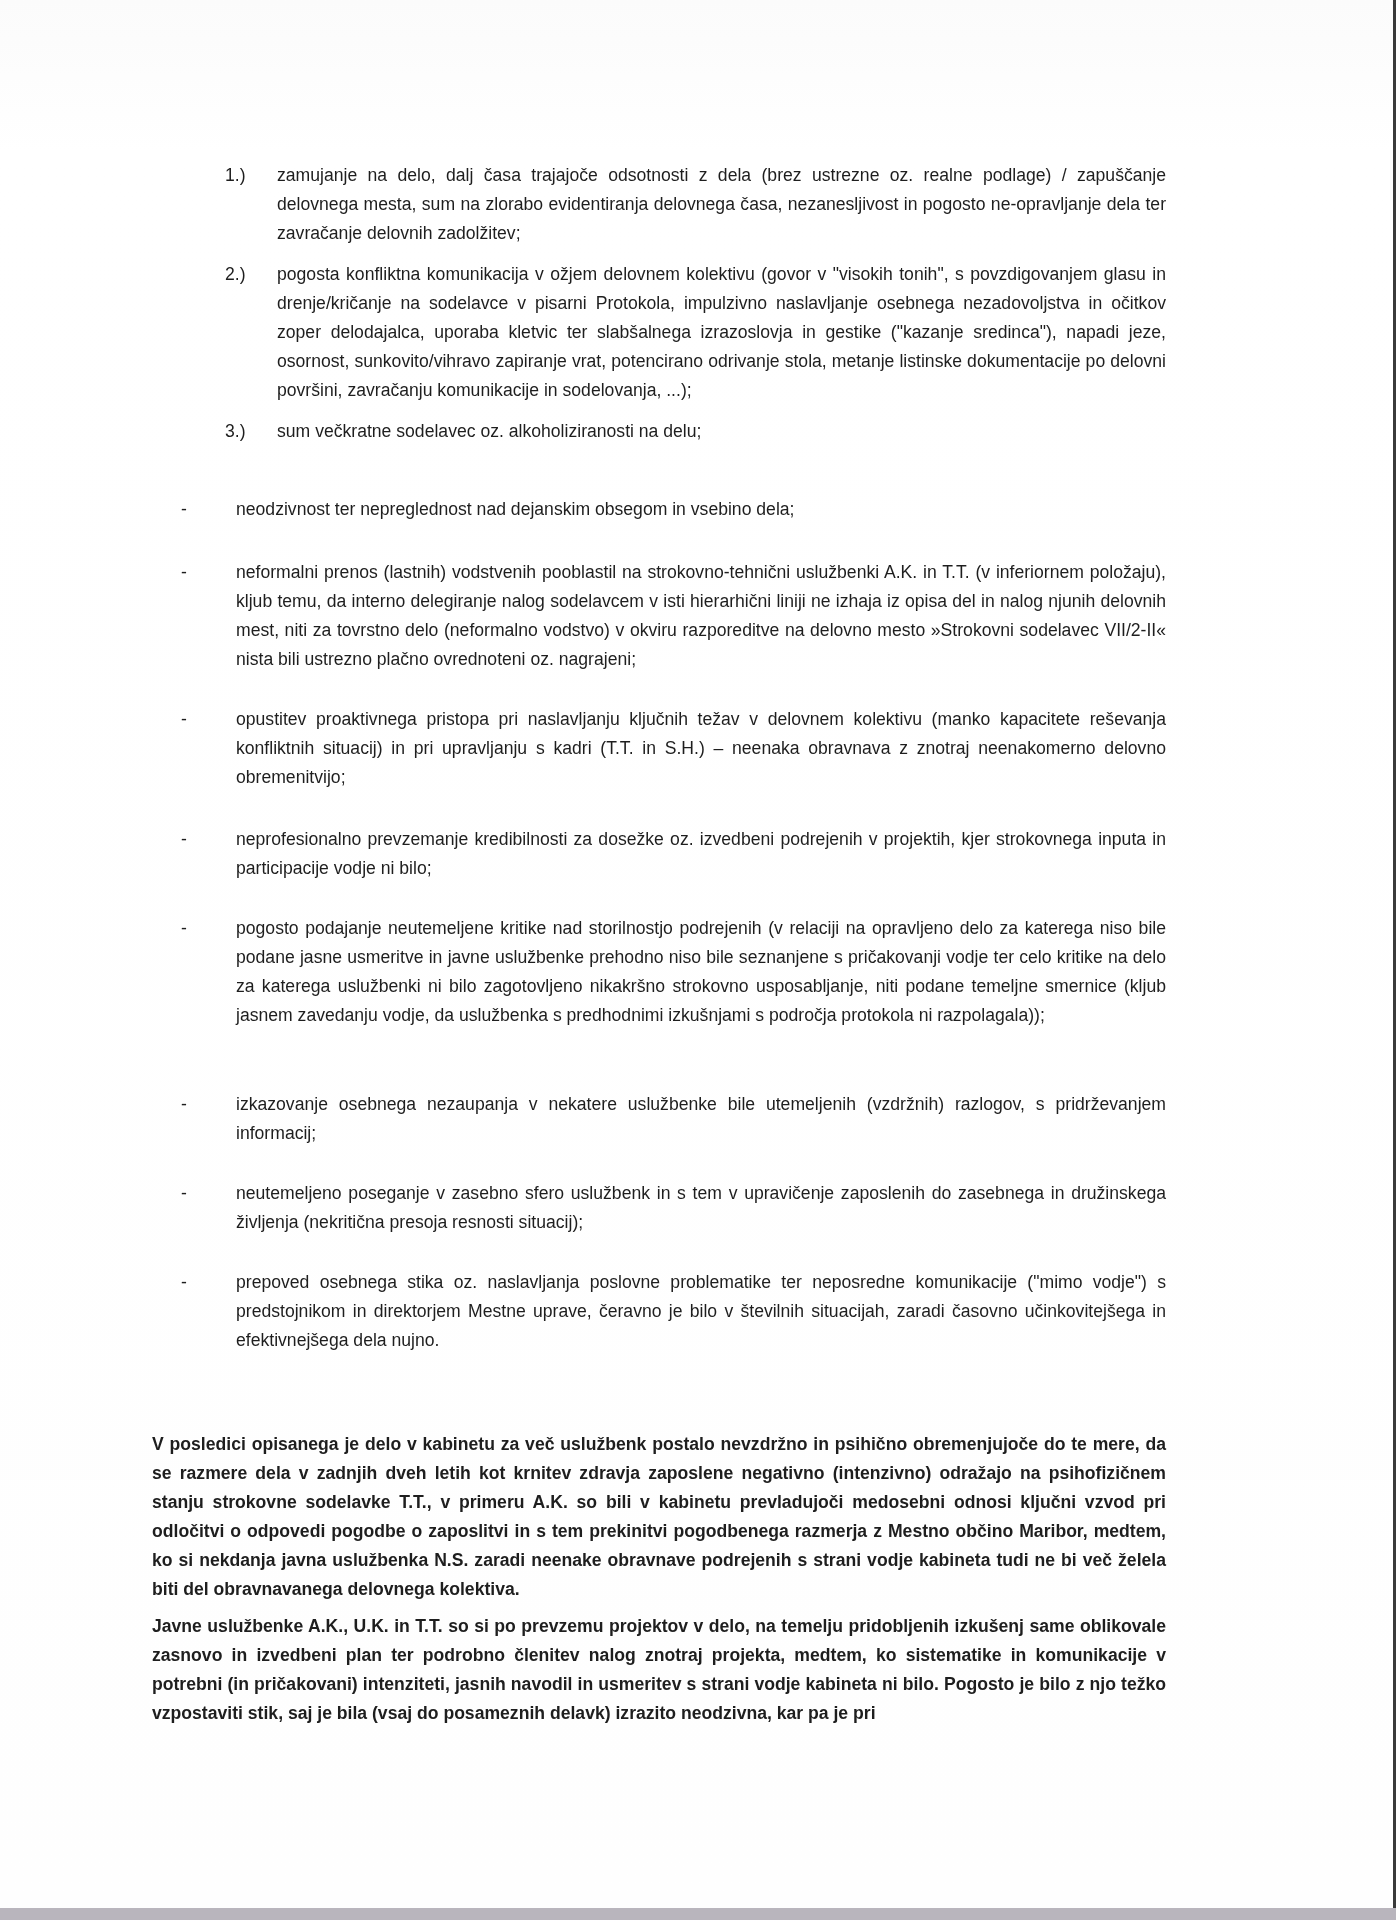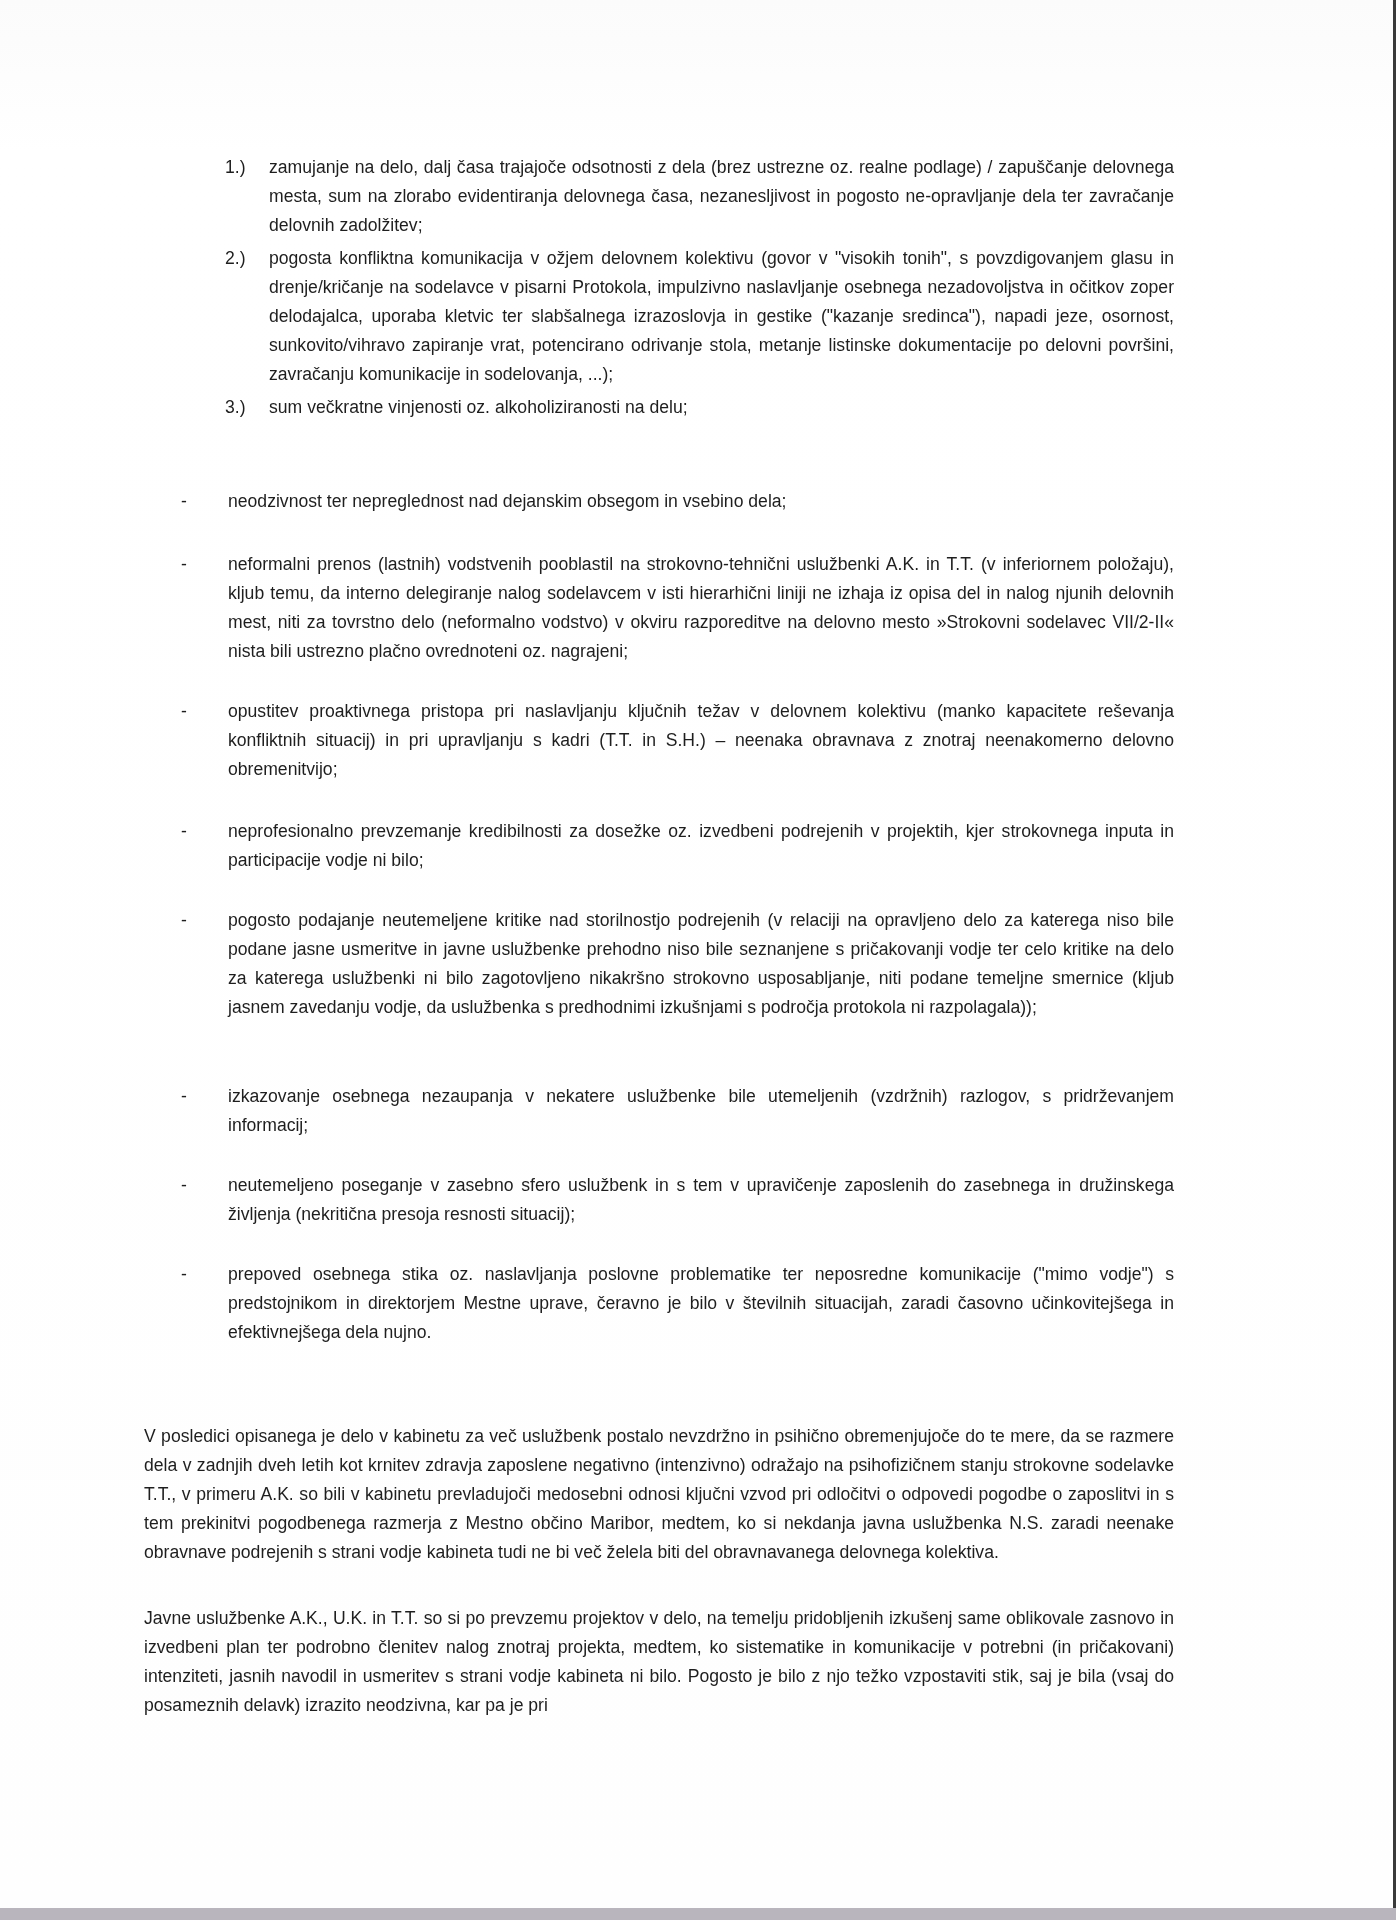--- a/index.html
+++ b/index.html
@@ -10,46 +10,46 @@
     color: #1e1e1e;
     position: relative;
   }
   .page {
     position: absolute; left: 0; top: 0; width: 1393px; height: 1908px;
     background: linear-gradient(180deg, #fbfbfb 0%, #ffffff 8%, #fefefe 100%);
   }
   .right-edge { position: absolute; left: 1393px; top: 0; width: 3px; height: 1908px; background: #3a3a3a; }
   .bottom-strip { position: absolute; left: 0; top: 1908px; width: 1396px; height: 12px; background: #b9b5bd; }
   .text { font-size: 17.6px; line-height: 29px; text-align: justify; }
-  .text p { margin: 4px; }
+  .text p { margin: 12px; }
   .numbered { position: absolute; left: 265px; top: 149px; width: 913px; }
   .num-item { position: relative; }
   .num-marker { position: absolute; left: -40px; top: 0; }
   .bullets { position: absolute; left: 224px; width: 954px; }
   .bullet-item { position: relative; }
   .bullet-dash { position: absolute; left: -43px; top: 0; }
-  .para { position: absolute; left: 140px; width: 1038px; }
+  .para { position: absolute; left: 140px; width: 1038px; font-weight: bold; }
 </style>
 </head>
 <body>
 
 <div class="page">
 
   <div class="numbered text">
     <div class="num-item">
       <span class="num-marker">1.)</span>
       <p>zamujanje na delo, dalj časa trajajoče odsotnosti z dela (brez ustrezne oz. realne podlage) / zapuščanje delovnega mesta, sum na zlorabo evidentiranja delovnega časa, nezanesljivost in pogosto ne-opravljanje dela ter zavračanje delovnih zadolžitev;</p>
     </div>
     <div class="num-item">
       <span class="num-marker">2.)</span>
       <p>pogosta konfliktna komunikacija v ožjem delovnem kolektivu (govor v "visokih tonih", s povzdigovanjem glasu in drenje/kričanje na sodelavce v pisarni Protokola, impulzivno naslavljanje osebnega nezadovoljstva in očitkov zoper delodajalca, uporaba kletvic ter slabšalnega izrazoslovja in gestike ("kazanje sredinca"), napadi jeze, osornost, sunkovito/vihravo zapiranje vrat, potencirano odrivanje stola, metanje listinske dokumentacije po delovni površini, zavračanju komunikacije in sodelovanja, ...);</p>
     </div>
     <div class="num-item">
       <span class="num-marker">3.)</span>
-      <p>sum večkratne vinjenosti oz. alkoholiziranosti na delu;</p>
+      <p>sum večkratne sodelavec oz. alkoholiziranosti na delu;</p>
     </div>
   </div>
 
   <div class="bullets text" style="top:483px">
     <div class="bullet-item">
       <span class="bullet-dash">-</span>
       <p>neodzivnost ter nepreglednost nad dejanskim obsegom in vsebino dela;</p>
     </div>
   </div>
 

